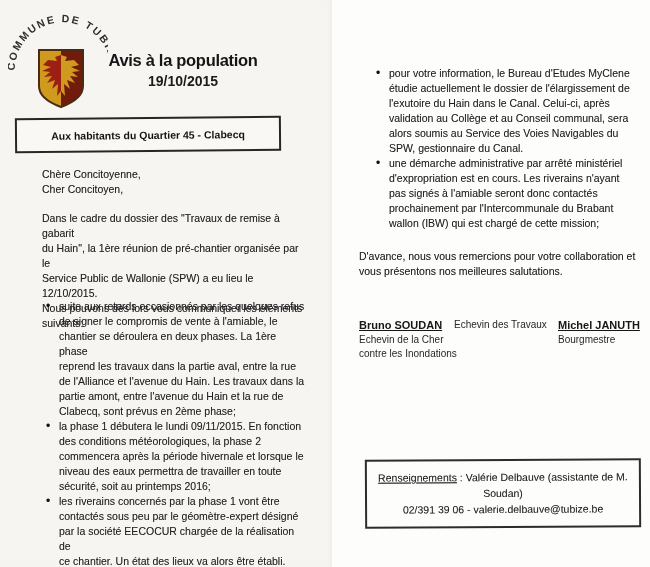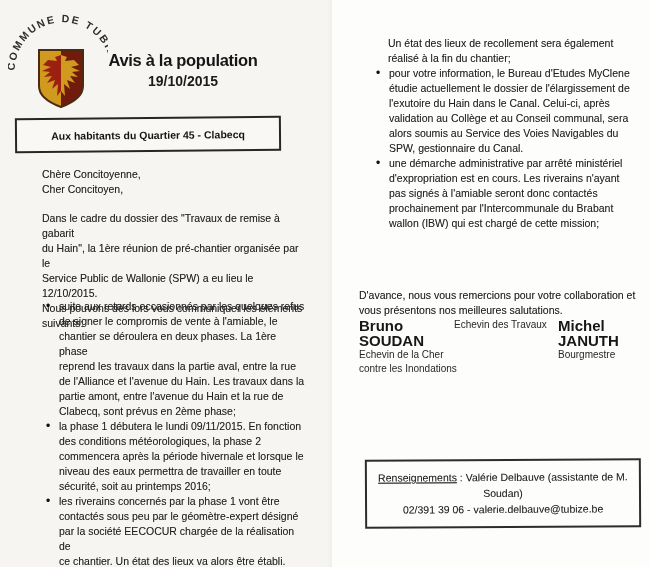--- a/index.html
+++ b/index.html
@@ -36,24 +36,24 @@
   .intro      { position: absolute; left: 42px; top: 211px; width: 262px; }
 
   ul.bullets { list-style: none; }
   ul.bullets li { position: relative; padding-left: 14px; font-size: 10.5px; line-height: 15px; white-space: pre-line; text-shadow: 0 0 0.5px rgba(40,40,40,0.35); }
   ul.bullets li::before { content: "\2022"; position: absolute; left: 1px; top: 0; font-size: 12px; line-height: 15px; color: #111; }
   .bullets-left  { position: absolute; left: 45px; top: 299px; width: 262px; }
   .bullets-right { position: absolute; left: 43px; top: 66px;  width: 266px; }
 
   
   .continuation { position: absolute; left: 56px; top: 36px; width: 256px; }
-  .closing      { position: absolute; left: 27px; top: 249px; width: 292px; margin-top: 39px; }
+  .closing      { position: absolute; left: 27px; top: 249px; width: 292px; }
 
   .signatures .sig { position: absolute; top: 318px; }
-  .sig-name { font-size: 15px; font-weight: bold; color: #171717; line-height: 15px; }
+  .sig-name { font-size: 11px; font-weight: bold; color: #171717; line-height: 15px; text-decoration: underline; }
   .sig-role { font-size: 10px; line-height: 14px; white-space: pre-line; color: #272727; }
   .sig-1 { left: 27px;  width: 100px; }
   .sig-2 { left: 122px; width: 108px; }
   .sig-3 { left: 226px; width: 90px; }
 
   .contact-box {
     position: absolute; left: 33px; top: 459px; width: 276px;
     border: 2px solid #2d2d2d; background: #fdfdfc;
     padding: 8px 4px 9px 4px; text-align: center;
     transform: rotate(-0.3deg);
@@ -123,22 +123,20 @@
 sécurité, soit au printemps 2016;</li>
       <li>les riverains concernés par la phase 1 vont être
 contactés sous peu par le géomètre-expert désigné
 par la société EECOCUR chargée de la réalisation de
 ce chantier. Un état des lieux va alors être établi.</li>
     </ul>
   </section>
 
   <section class="page page-right">
 
-    <p class="bodytext continuation">Un état des lieux de recollement sera également
-réalisé à la fin du chantier;</p>
 
     <ul class="bullets bullets-right">
       <li>pour votre information, le Bureau d'Etudes MyClene
 étudie actuellement le dossier de l'élargissement de
 l'exutoire du Hain dans le Canal. Celui-ci, après
 validation au Collège et au Conseil communal, sera
 alors soumis au Service des Voies Navigables du
 SPW, gestionnaire du Canal.</li>
       <li>une démarche administrative par arrêté ministériel
 d'expropriation est en cours. Les riverains n'ayant

